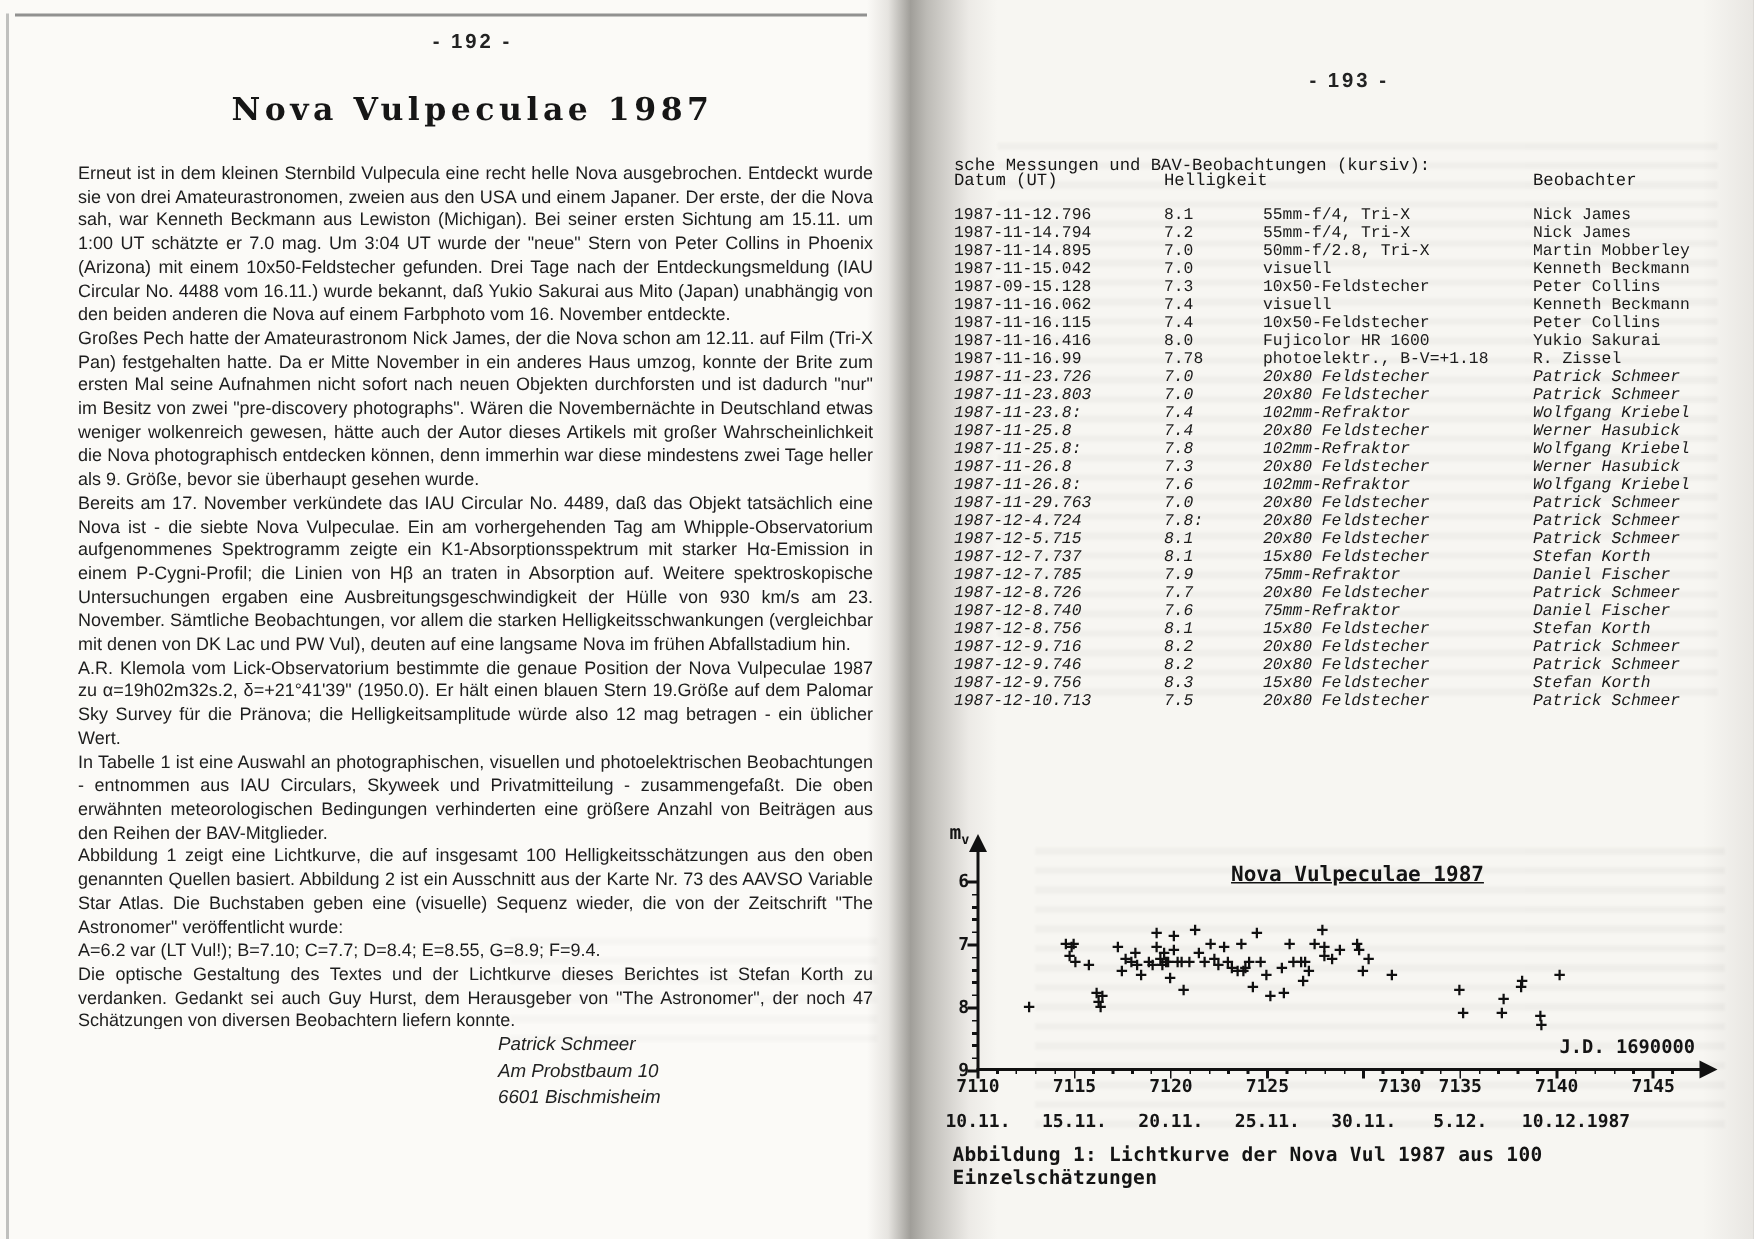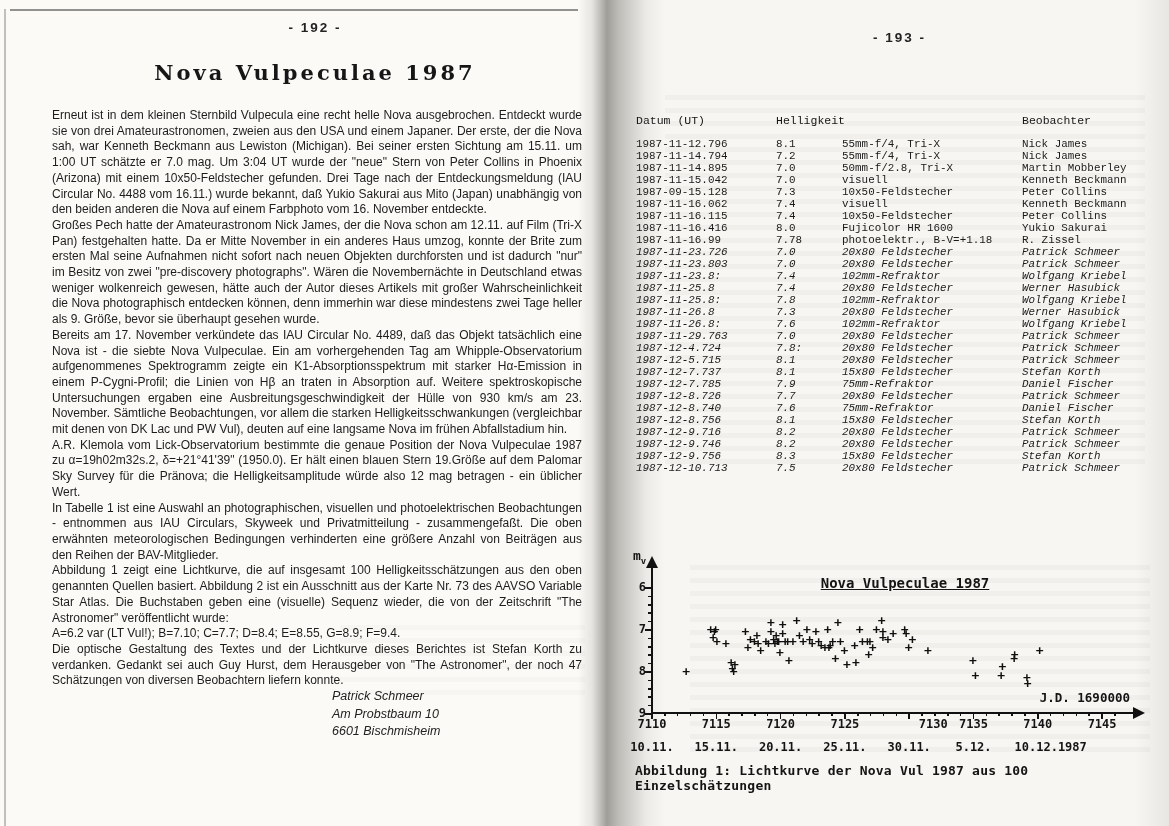--- a/index.html
+++ b/index.html
@@ -73,23 +73,24 @@
       <div>Am Probstbaum 10</div>
       <div>6601 Bischmisheim</div>
     </div>
     <div class="bleed" style="left:300px;top:625px;width:245px;height:70px;opacity:.35"></div>
   </div>
 
   <div class="page pr">
     <div class="bleed" style="left:35px;top:95px;width:480px;height:370px"></div>
     <div class="bleed" style="left:60px;top:565px;width:460px;height:190px"></div>
 
-    <div class="pageno" style="top:30px">- 193 -</div>
+    <div class="pageno" style="top:46px">- 193 -</div>
 
     <div class="theading mono">
+      <div>sche Messungen und BAV-Beobachtungen (kursiv):</div>
     </div>
 
     <span class="colhead mono" style="left:6px">Datum (UT)</span>
     <span class="colhead mono" style="left:146px">Helligkeit</span>
     <span class="colhead mono" style="left:392px">Beobachter</span>
 
     <div class="tbody">
         <div class="trow">
           <span>1987-11-12.796</span>
           <span>8.1</span>

